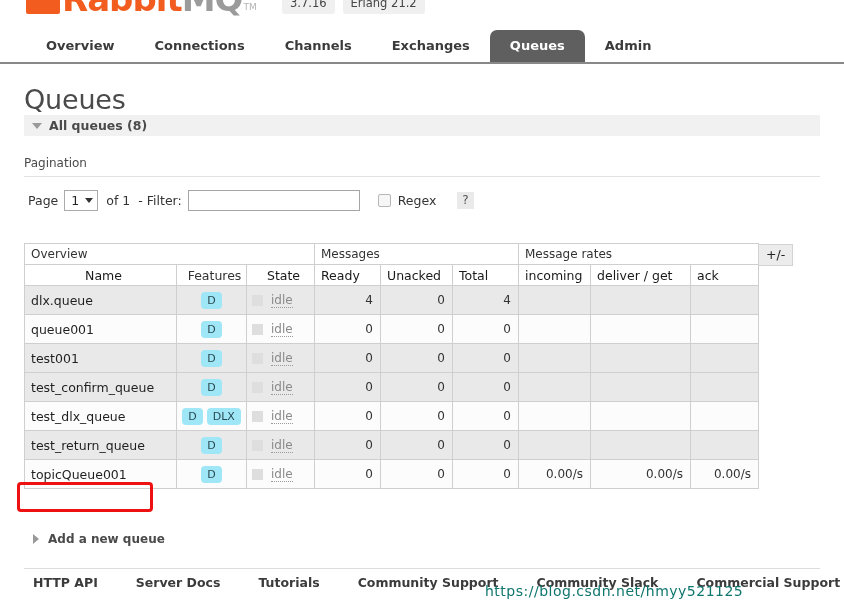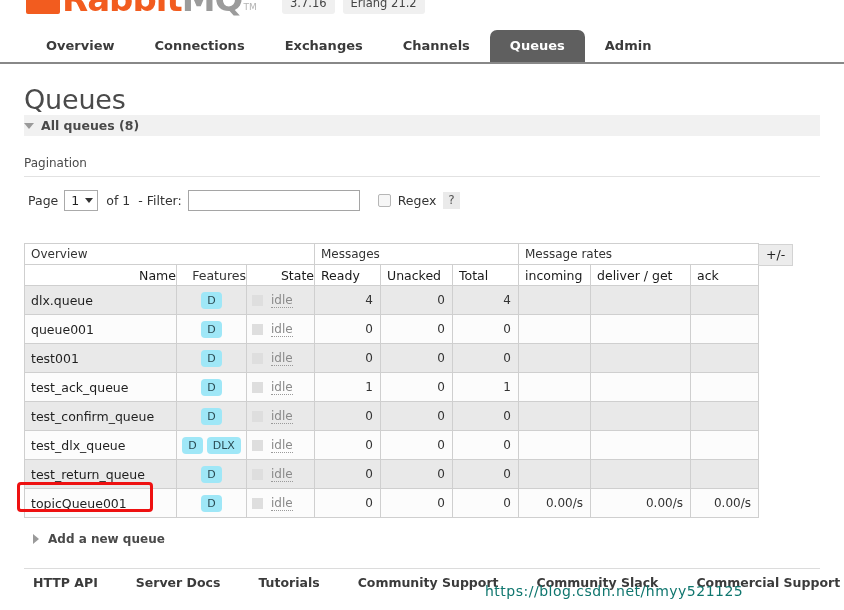--- a/index.html
+++ b/index.html
@@ -104,20 +104,21 @@
 
   
   .section-bar {
     position: absolute;
     left: 24px; top: 115px;
     width: 796px;
     height: 21px;
     background: #f1f1f1;
     display: flex;
     align-items: center;
+    padding-left: 8px;
     cursor: pointer;
   }
   .tri-down {
     width: 0; height: 0;
     border-left: 5px solid transparent;
     border-right: 5px solid transparent;
     border-top: 6px solid #9a9a9a;
     margin-right: 7px;
   }
   .tri-right {
@@ -190,21 +191,21 @@
   }
   .pg-checkbox {
     width: 13px; height: 13px;
     border: 1px solid #b6b6b6;
     background: #f6f6f6;
     border-radius: 2px;
     margin-left: 18px;
     margin-right: 7px;
     cursor: pointer;
   }
-  .pg-regex { margin-right: 7px; }
+  .pg-regex { margin-right: 21px; }
   .pg-help {
     background: #eaeaea;
     color: #555;
     font-size: 12px;
     padding: 1px 5px 2px 5px;
     cursor: pointer;
   }
 
   
   .table-wrap {
@@ -228,21 +229,21 @@
     background: #ffffff;
     text-align: left;
     padding-left: 6px !important;
     font-size: 12px;
     color: #333;
   }
   
   .colh {
     height: 21px;
     background: #ffffff;
-    text-align: right;
+    text-align: center;
     padding-left: 6px !important;
     font-size: 12.5px;
     font-weight: bold;
     color: #1a1a1a;
     white-space: nowrap;
     cursor: pointer;
   }
   .colh.nobold { font-weight: normal; color: #333; }
   .colh.num { text-align: left; }
 
@@ -387,22 +388,22 @@
     <div class="version-badges">
       <div class="version-badge">3.7.16</div>
       <div class="version-badge">Erlang 21.2</div>
     </div>
   </div>
 
   <div class="tabbar">
     <div class="tabs">
       <div class="tab">Overview</div>
       <div class="tab">Connections</div>
+      <div class="tab">Channels</div>
       <div class="tab">Exchanges</div>
-      <div class="tab">Channels</div>
       <div class="tab active">Queues</div>
       <div class="tab">Admin</div>
     </div>
   </div>
 
   <div class="page-title">Queues</div>
 
   <div class="section-bar">
     <div class="tri-down"></div>
     <div class="section-bar-label">All queues (8)</div>
@@ -484,31 +485,20 @@
             <td class="c-name">test001</td>
             <td class="c-features"><span class="feat-badge">D</span></td>
             <td class="c-state"><span class="state-sq"></span><span class="state-txt">idle</span></td>
             <td class="num">0</td>
             <td class="num">0</td>
             <td class="num">0</td>
             <td class="num"></td>
             <td class="num"></td>
             <td class="num"></td>
           </tr>
-          <tr class="data-row even">
-            <td class="c-name">test_ack_queue</td>
-            <td class="c-features"><span class="feat-badge">D</span></td>
-            <td class="c-state"><span class="state-sq"></span><span class="state-txt">idle</span></td>
-            <td class="num">1</td>
-            <td class="num">0</td>
-            <td class="num">1</td>
-            <td class="num"></td>
-            <td class="num"></td>
-            <td class="num"></td>
-          </tr>
           <tr class="data-row odd">
             <td class="c-name">test_confirm_queue</td>
             <td class="c-features"><span class="feat-badge">D</span></td>
             <td class="c-state"><span class="state-sq"></span><span class="state-txt">idle</span></td>
             <td class="num">0</td>
             <td class="num">0</td>
             <td class="num">0</td>
             <td class="num"></td>
             <td class="num"></td>
             <td class="num"></td>

